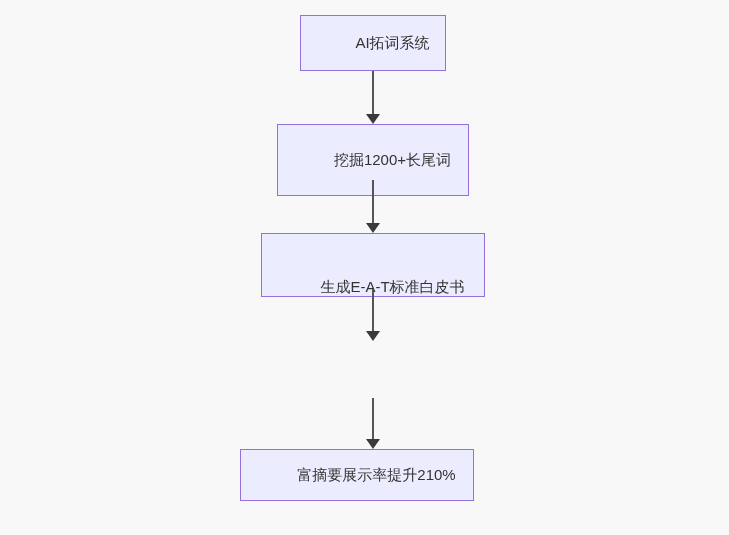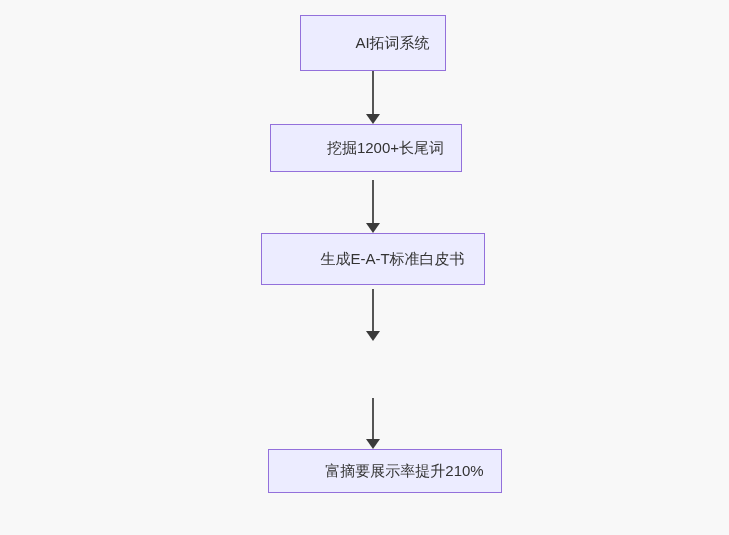--- a/index.html
+++ b/index.html
@@ -33,24 +33,24 @@
     justify-content: center;
     background: var(--node-fill);
     border: 1px solid var(--node-border);
     color: var(--text);
     font-size: 15px;
     line-height: 1.2;
     text-align: center;
     padding-left: 39px;
   }
   .node-1 { left: 300px; top: 15px;  width: 146px; height: 56px; }
-  .node-2 { left: 270px; top: 124px; width: 192px; height: 48px; }
-  .node-3 { left: 261px; top: 233px; width: 224px; height: 52px; }
+  .node-2 { left: 277px; top: 124px; width: 192px; height: 72px; }
+  .node-3 { left: 261px; top: 233px; width: 224px; height: 64px; align-items: flex-end; }
   .node-4 { left: 265px; top: 341px; width: 216px; height: 57px; }
-  .node-5 { left: 268px; top: 449px; width: 234px; height: 44px; }
+  .node-5 { left: 240px; top: 449px; width: 234px; height: 52px; }
 
   .arrow {
     position: absolute;
     left: 366px;
     width: 14px;
     display: flex;
     flex-direction: column;
     align-items: center;
   }
   .arrow-1 { top: 71px;  height: 53px; }

